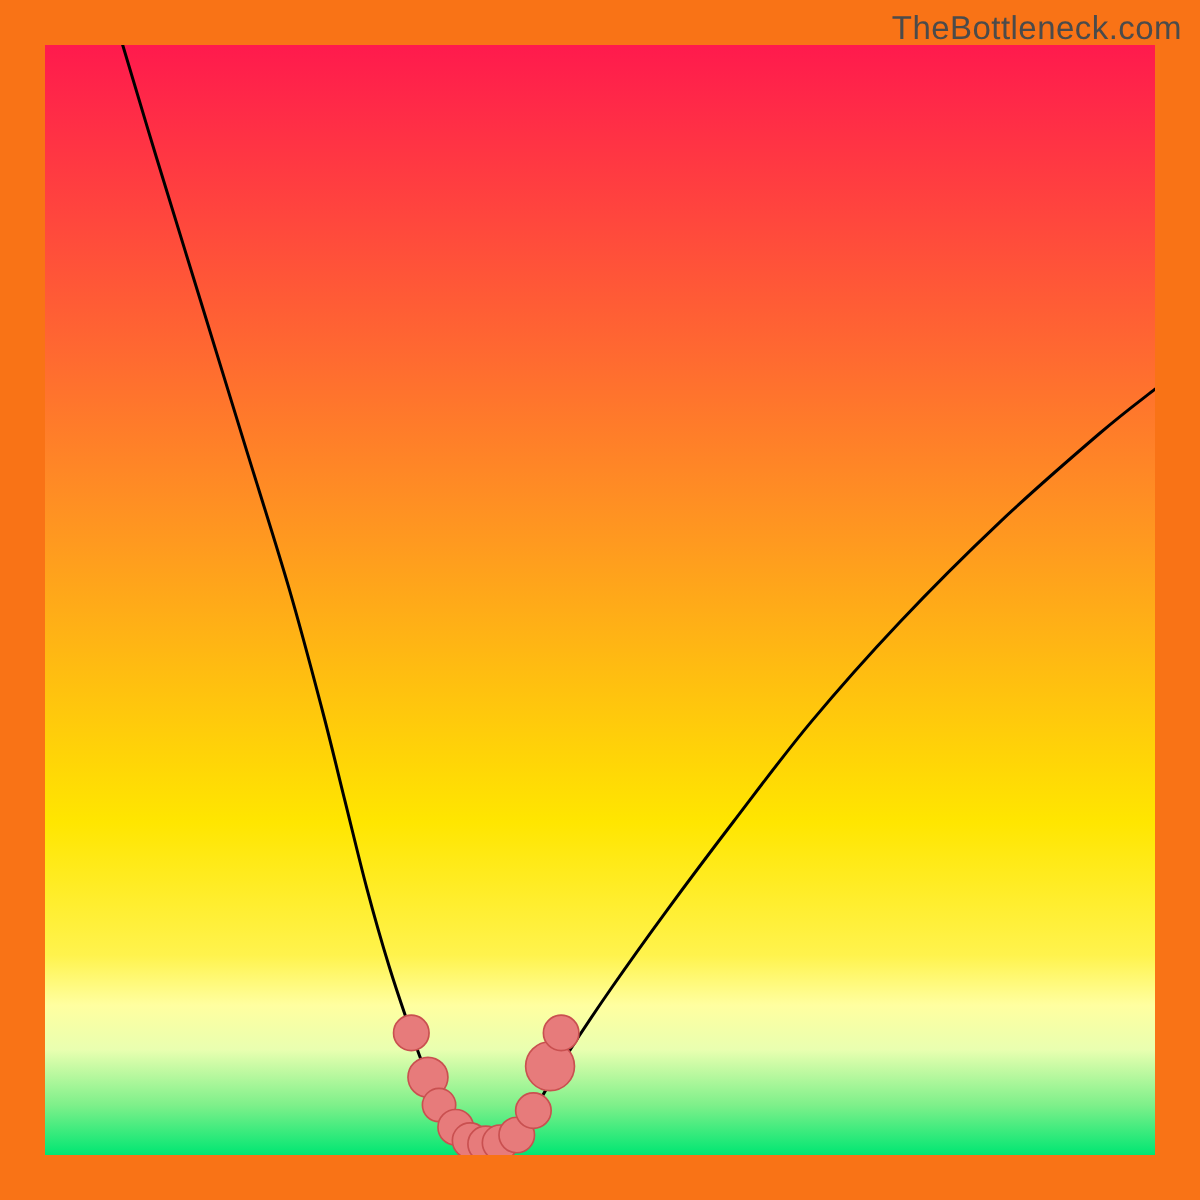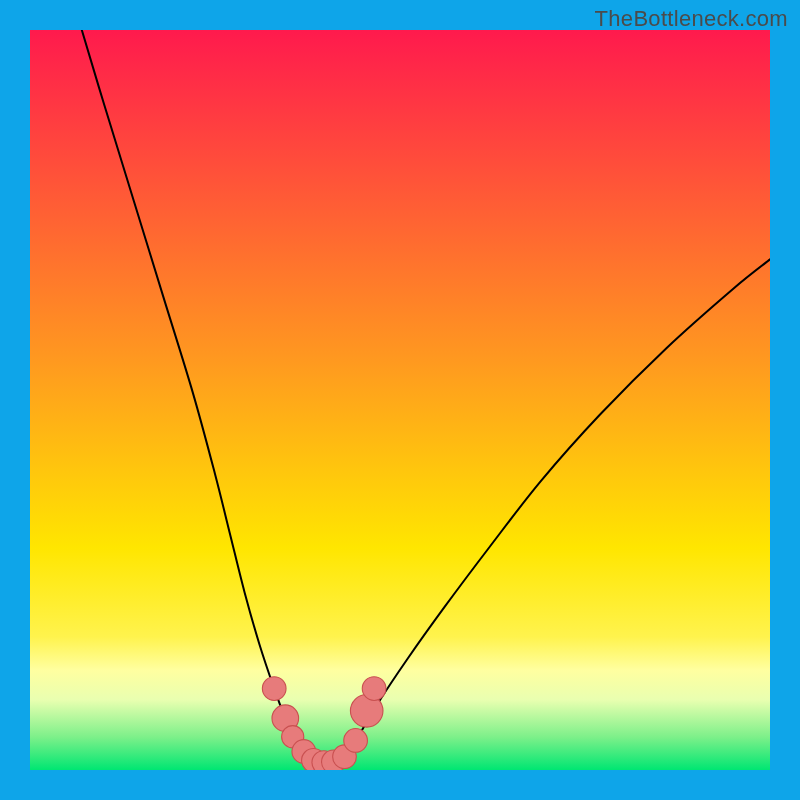--- a/index.html
+++ b/index.html
@@ -10,21 +10,21 @@
     background: #000;
     overflow: hidden;
     font-family: Arial, Helvetica, sans-serif;
   }
   .frame {
     position: absolute;
     top: 0;
     left: 0;
     width: 800px;
     height: 800px;
-    background: #0ea5e9;
+    background: #f97316;
   }
   .plot {
     position: absolute;
     top: 30px;
     left: 30px;
     width: 740px;
     height: 740px;
   }
   .gradient {
     position: absolute;

